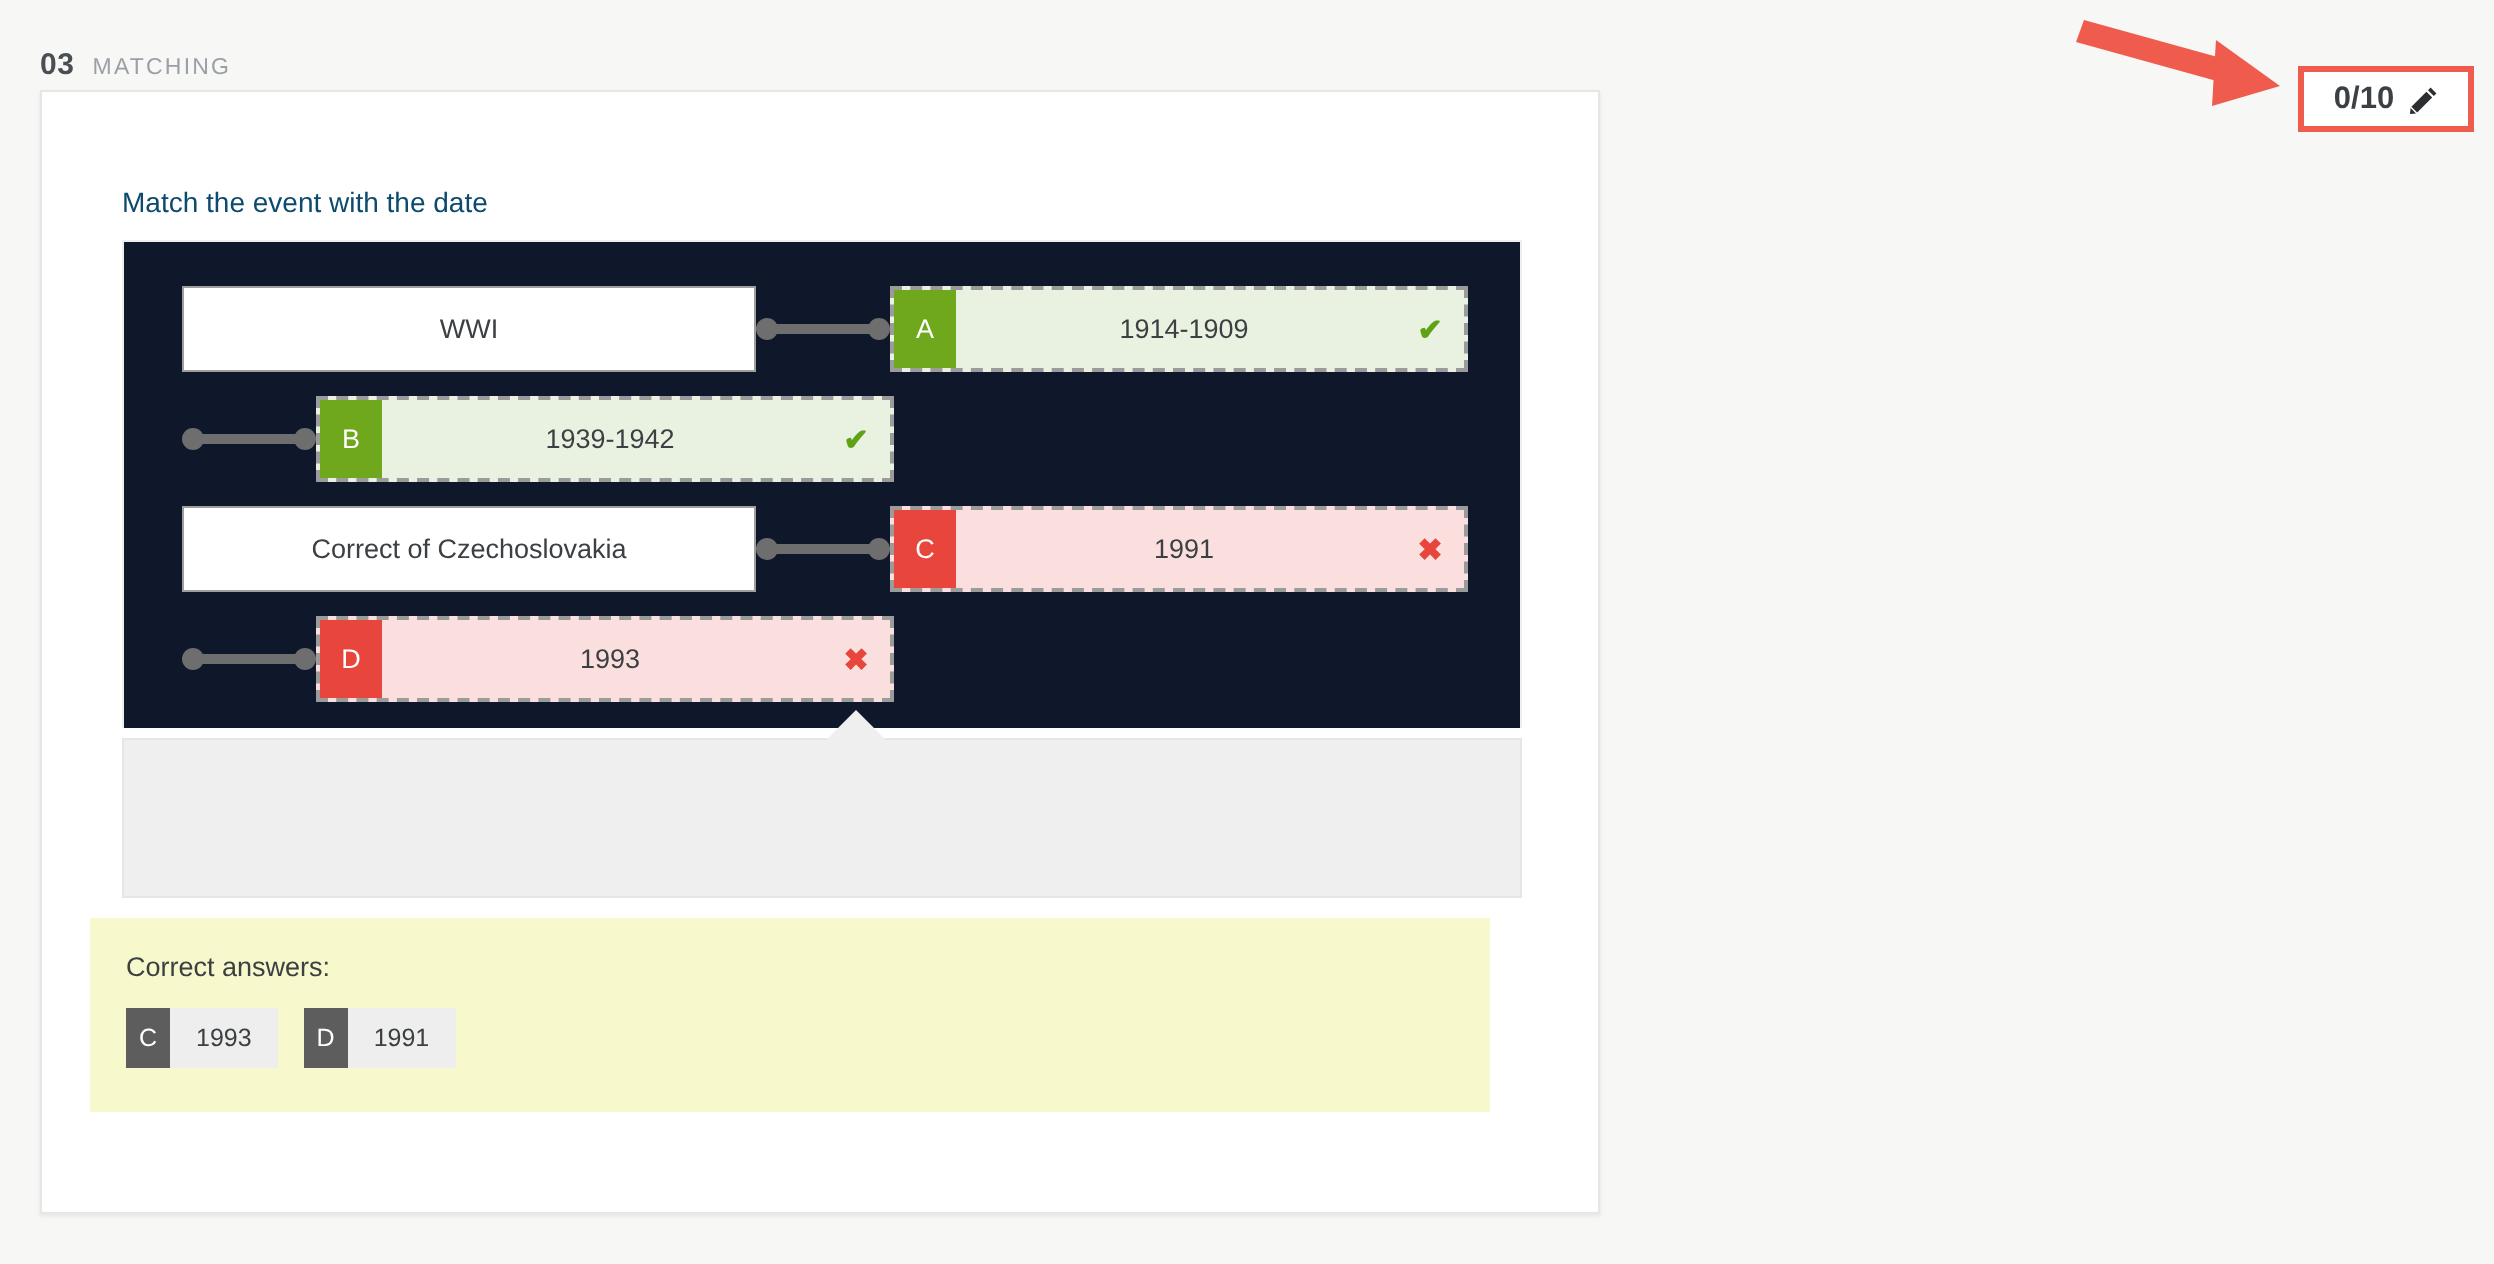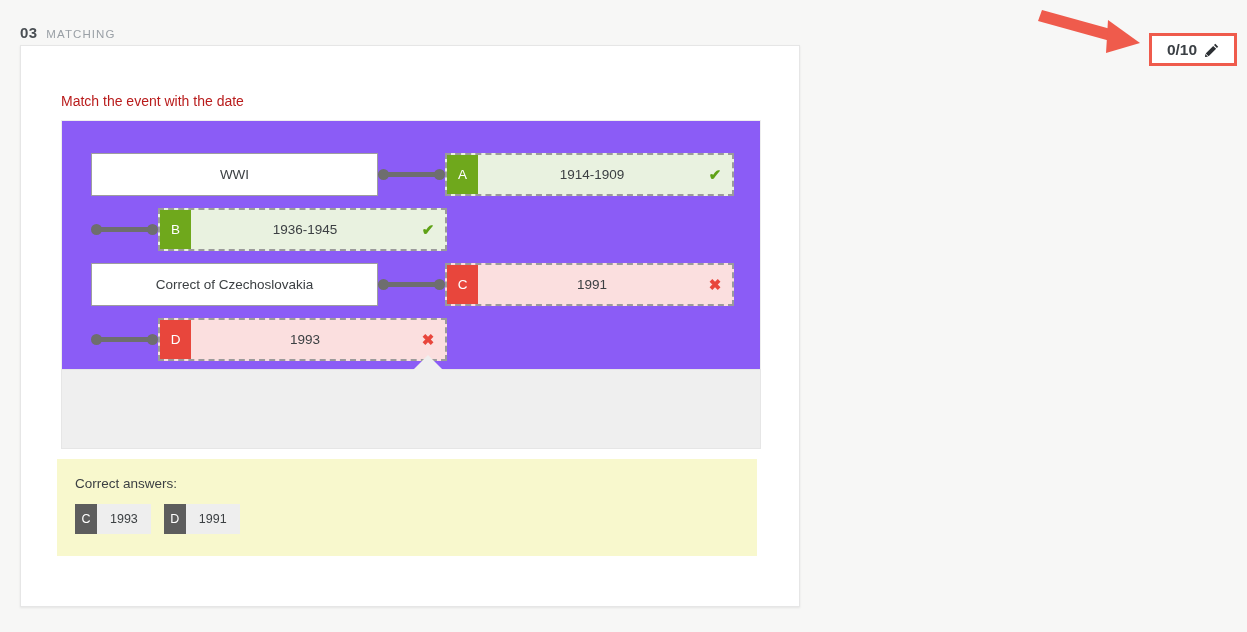--- a/index.html
+++ b/index.html
@@ -85,34 +85,34 @@
     background: #ffffff;
     border: 1px solid #e6e6e6;
     box-sizing: border-box;
     box-shadow: 0 1px 2px rgba(0,0,0,0.08);
   }
   .prompt {
     position: absolute;
     left: 40px;
     top: 47px;
     font-size: 14px;
-    color: #b91c1c;
+    color: #0c4a6e;
   }
 
   
   .match-panel {
     position: absolute;
     left: 40px;
     top: 74px;
     width: 700px;
     border: 1px solid #eeeeee;
     border-bottom: none;
-    background: #8b5cf6;
-    box-sizing: border-box;
-    padding: 32px 0 13px 0;
+    background: #0f172a;
+    box-sizing: border-box;
+    padding: 22px 0 13px 0;
   }
   .match-row {
     display: flex;
     align-items: center;
     height: 43px;
     margin-bottom: 12px;
     padding-left: 29px;
   }
   .match-row:last-child { margin-bottom: 0; }
 
@@ -220,21 +220,21 @@
     width: 0;
     height: 0;
     border-left: 16px solid transparent;
     border-right: 16px solid transparent;
     border-bottom: 16px solid #efefef;
   }
 
   
   .answers-band {
     position: absolute;
-    left: 36px;
+    left: 24px;
     top: 413px;
     width: 700px;
     height: 97px;
     background: #f8f8cd;
     box-sizing: border-box;
     padding: 17px 18px;
   }
   .answers-title {
     font-size: 13.5px;
     color: #3c4043;
@@ -314,21 +314,21 @@
         </div>
       </div>
       <div class="match-row">
         <div class="connector">
           <span class="knob left"></span>
           <span class="bar"></span>
           <span class="knob right"></span>
         </div>
         <div class="right-item correct">
           <div class="letter-badge">B</div>
-          <div class="right-value">1936-1945</div>
+          <div class="right-value">1939-1942</div>
           <div class="mark tick">✔</div>
         </div>
       </div>
       <div class="match-row">
         <div class="left-item">Correct of Czechoslovakia</div>
         <div class="connector">
           <span class="knob left"></span>
           <span class="bar"></span>
           <span class="knob right"></span>
         </div>

